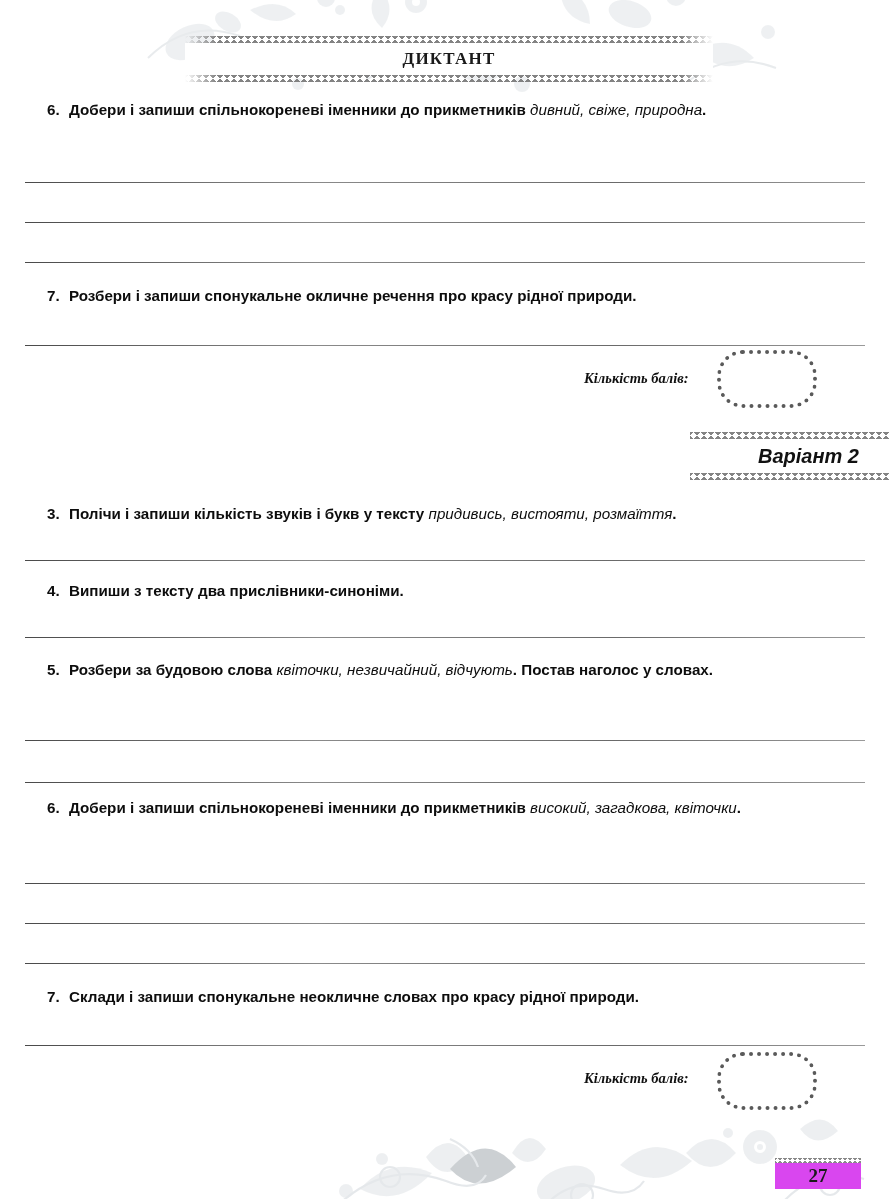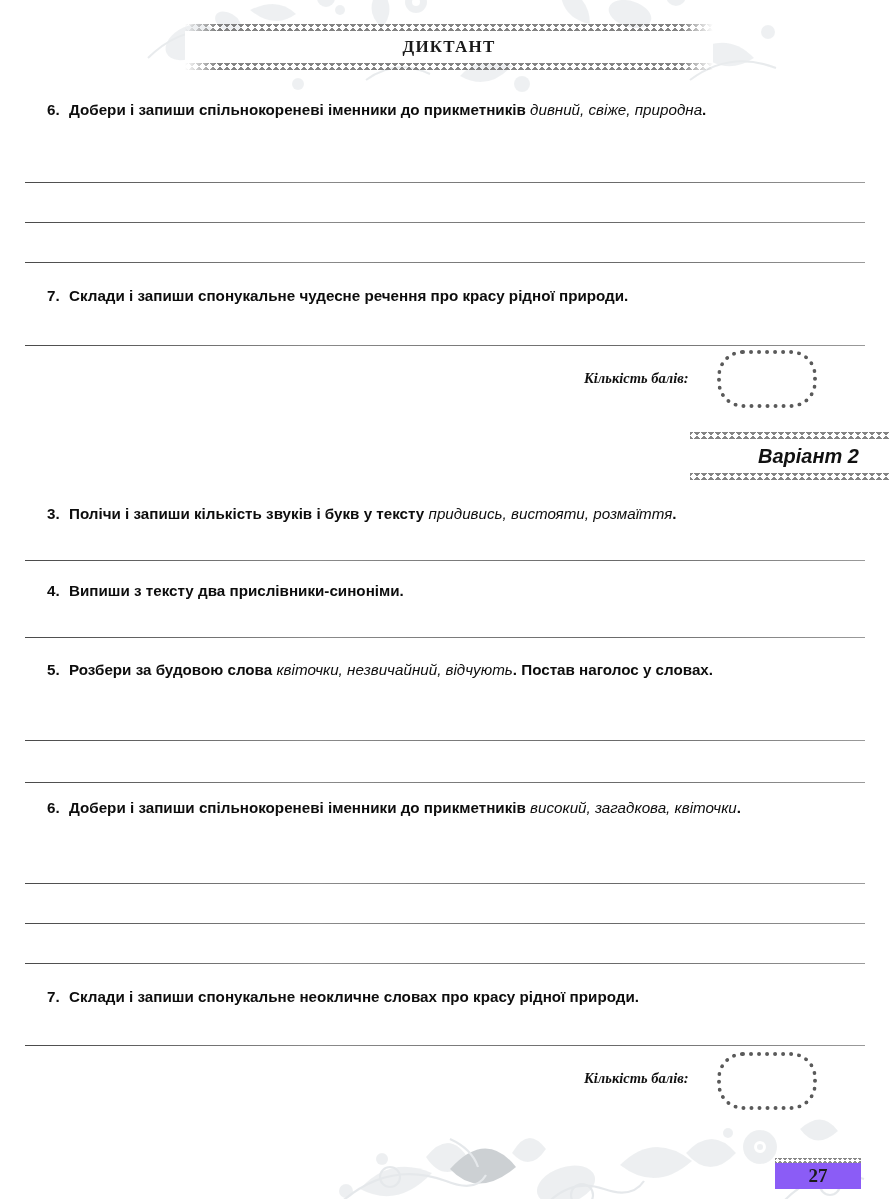--- a/index.html
+++ b/index.html
@@ -34,21 +34,21 @@
   .wm-bottom {
     bottom: -10px;
     left: 330px;
     width: 560px;
     height: 110px;
   }
 
   
   .header-band {
     position: absolute;
-    top: 24px;
+    top: 36px;
     left: 185px;
     width: 528px;
     height: 52px;
   }
   .zig {
     height: 7px;
     width: 100%;
     background-image:
       linear-gradient(135deg, #6e6e6e 25%, transparent 25%),
       linear-gradient(225deg, #6e6e6e 25%, transparent 25%),
@@ -159,21 +159,21 @@
     bottom: 10px;
     width: 86px;
     text-align: center;
   }
   .page-num {
     font-family: "Liberation Serif", serif;
     font-weight: bold;
     font-size: 19px;
     color: #1a1a1a;
     line-height: 26px;
-    background: #8b5cf6;
+    background: #d946ef;
   }
   .zig-sm {
     height: 5px;
     width: 100%;
     background-image:
       linear-gradient(135deg, #6e6e6e 25%, transparent 25%),
       linear-gradient(225deg, #6e6e6e 25%, transparent 25%),
       linear-gradient(315deg, #6e6e6e 25%, transparent 25%),
       linear-gradient(45deg,  #6e6e6e 25%, transparent 25%);
     background-size: 5px 5px;
@@ -223,21 +223,21 @@
     <span class="num">6.</span>
     <span class="body"><span>Добери і запиши спільнокореневі іменники до прикметників </span><span class="it">дивний, свіже, природна</span><span>.</span></span>
   </div>
 
   <div class="rule" style="top:182px;"></div>
   <div class="rule" style="top:222px;"></div>
   <div class="rule" style="top:262px;"></div>
 
   <div class="task" style="top:283px;">
     <span class="num">7.</span>
-    <span class="body">Склади і запиши спонукальне чудесне речення про красу рідної природи.</span>
+    <span class="body">Розбери і запиши спонукальне окличне речення про красу рідної природи.</span>
   </div>
 
   <div class="rule" style="top:345px;"></div>
 
   <div class="score-label" style="top:370px; left:584px;">Кількість балів:</div>
   <div class="score-box" style="top:350px; left:717px;"></div>
 
   <div class="variant-band">
     <div class="zig"></div>
     <div class="variant-title">Варіант 2</div>

